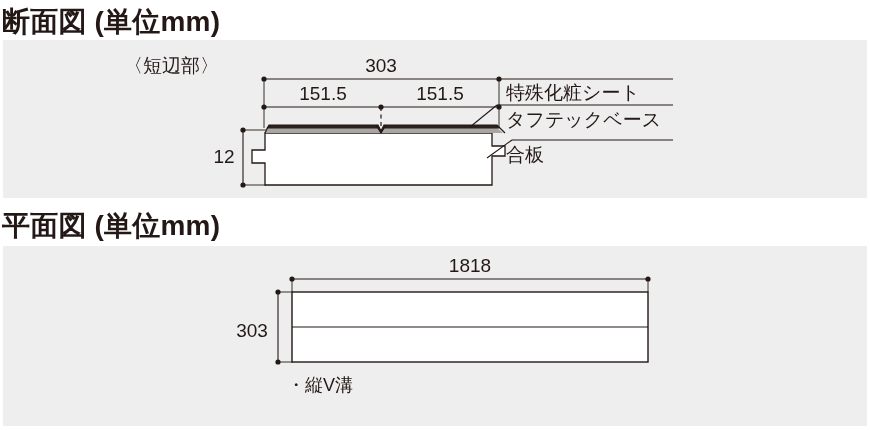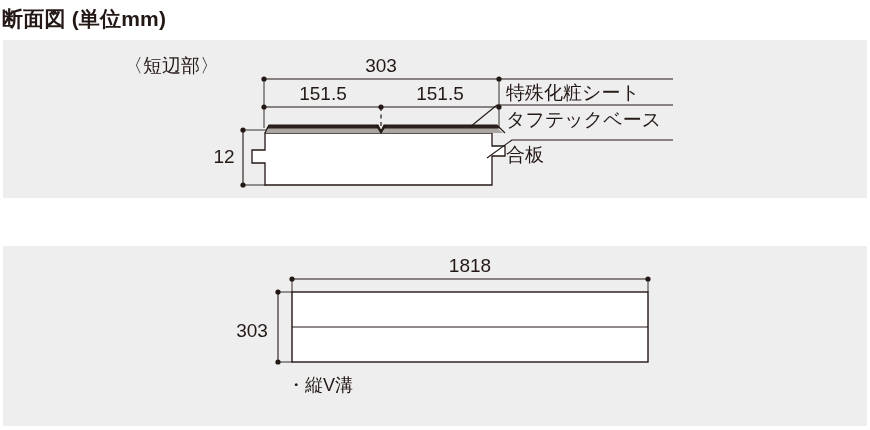--- a/index.html
+++ b/index.html
@@ -17,21 +17,21 @@
   }
   .page {
     position: relative;
     width: 870px;
     height: 430px;
   }
   
   .section-title {
     position: absolute;
     left: 2px;
-    font-size: 21px;
+    font-size: 28px;
     font-weight: 700;
     letter-spacing: 0.2px;
     color: #231815;
     white-space: nowrap;
     line-height: 1;
   }
   #title-cross { top: 8px; }
   #title-plan  { top: 212px; }
 
   
@@ -63,20 +63,21 @@
 </style>
 </head>
 <body>
 
 <div class="page">
 
   <div class="section-title" id="title-cross">断面図 (単位mm)</div>
 
   <div class="panel" id="panel-cross"></div>
 
+  <div class="section-title" id="title-plan">平面図 (単位mm)</div>
 
   <div class="panel" id="panel-plan"></div>
 
   <svg class="draw" viewBox="0 0 870 430">
 
     <g>
 
       <text class="lbl jp" x="124" y="72">〈短辺部〉</text>
 
       <text class="lbl num" text-anchor="middle" x="381" y="72">303</text>

